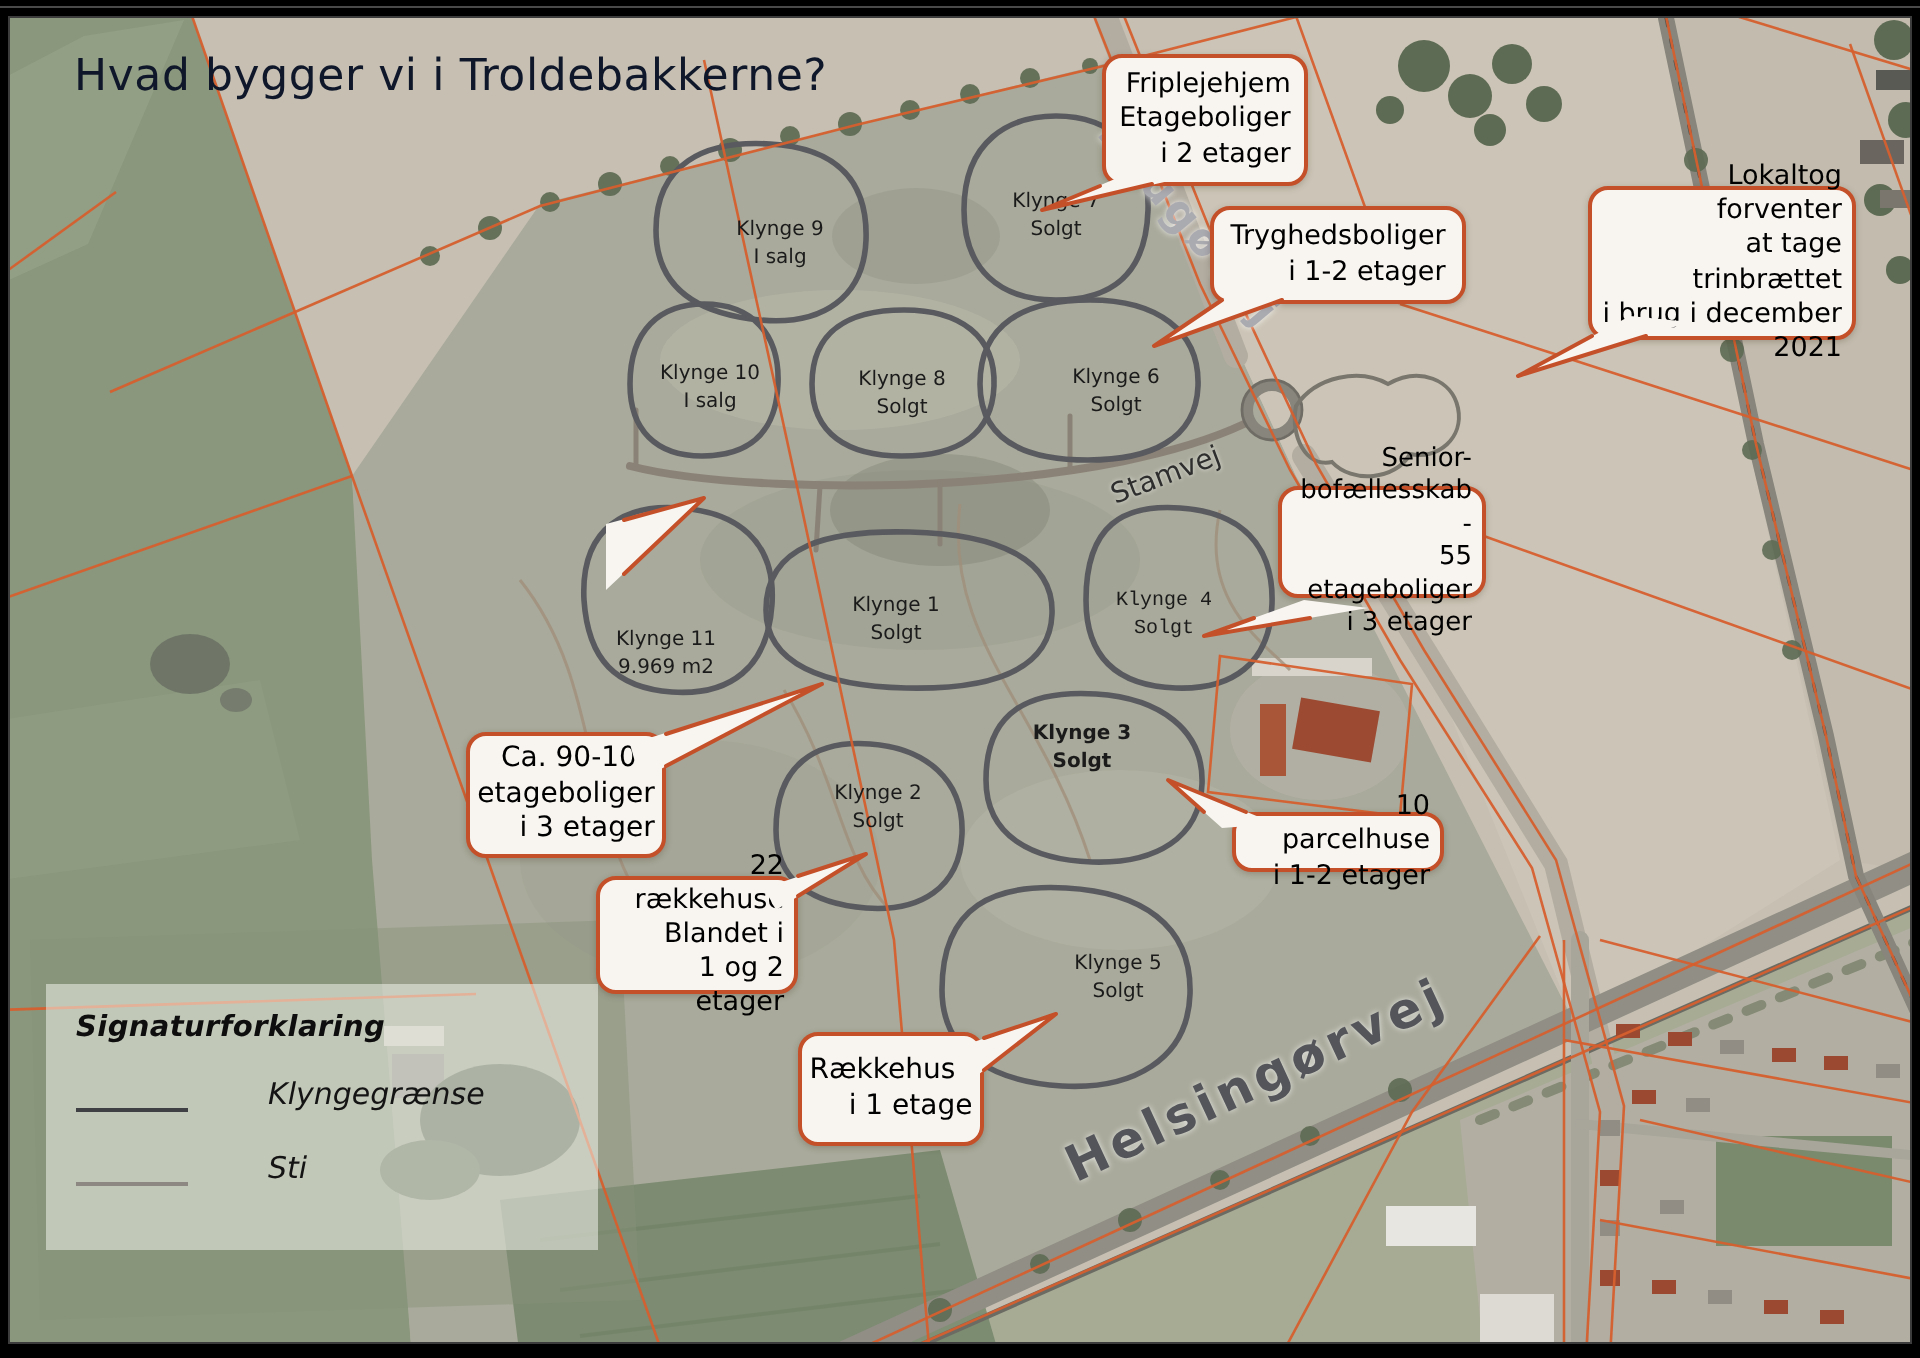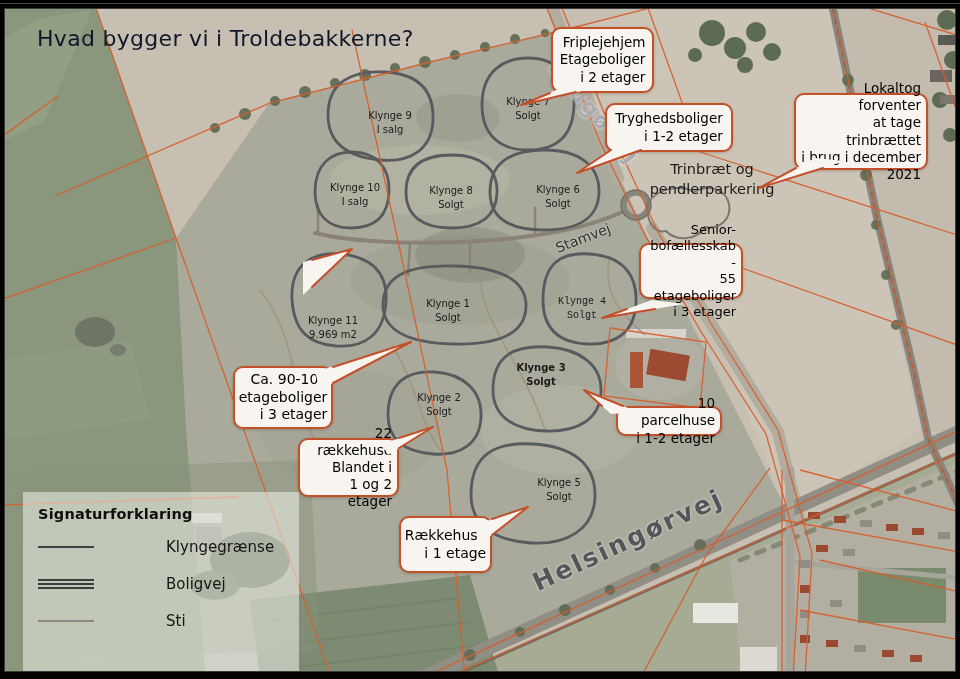--- a/index.html
+++ b/index.html
@@ -70,26 +70,27 @@
     left:583px;top:238px;transform:translate(-50%,-50%) rotate(-21deg);
     font-size:14px;color:#2e2e2e;text-shadow:0 0 2px rgba(255,255,255,.7);
   }
   #rl-helsingorvej{
     left:628px;top:540px;transform:translate(-50%,-50%) rotate(-25deg);
     font-size:25px;font-weight:bold;color:#54555a;letter-spacing:2.5px;
     text-shadow:0 0 3px rgba(255,255,255,.75);
   }
 
   #legend{
-    position:absolute;left:23px;top:492px;width:276px;height:188px;z-index:6;
+    position:absolute;left:23px;top:492px;width:276px;height:133px;z-index:6;
     background:rgba(240,242,235,.55);box-sizing:border-box;
     padding:14px 16px 0 15px;
+    font-style:italic;
   }
   #legend h2{margin:0 0 16px 0;font-size:14.5px;color:#0e0e0e;letter-spacing:.2px;}
-  .legend-row{display:flex;align-items:center;margin-bottom:19px;gap:32px;}
+  .legend-row{display:flex;align-items:flex-end;margin-bottom:19px;}
   .legend-sym{width:56px;margin-right:40px;flex:0 0 auto;}
   .legend-label{font-size:15px;color:#141414;}
   .sym-line{height:2.5px;background:#3f4044;}
   .sym-triple .sym-line{height:1.6px;margin:2.2px 0;background:#3a3b3f;}
   .sym-path{height:2px;background:#8d8982;}
 
   #title{
     position:absolute;left:37px;top:26px;z-index:6;
     font-size:22px;color:#0f172a;letter-spacing:.3px;
   }
@@ -291,22 +292,20 @@
     <div class="map-label" id="ml-k1">Klynge 1
 Solgt</div>
     <div class="map-label" id="ml-k4">Klynge 4
 Solgt</div>
     <div class="map-label" id="ml-k2">Klynge 2
 Solgt</div>
     <div class="map-label" id="ml-k3">Klynge 3
 Solgt</div>
     <div class="map-label" id="ml-k5">Klynge 5
 Solgt</div>
-    <div class="map-label" id="ml-station">Trinbræt og
-pendlerparkering</div>
 
     <div class="callout" id="co-friplejehjem">Friplejehjem
 Etageboliger
 i 2 etager</div>
     <div class="callout" id="co-tryghedsboliger">Tryghedsboliger
 i 1-2 etager</div>
     <div class="callout" id="co-lokaltog">Lokaltog forventer
 at tage trinbrættet
 i brug i december
 2021</div>
@@ -348,28 +347,20 @@
 
     <div id="legend">
       <h2>Signaturforklaring</h2>
       <div class="legend-row">
         <div class="legend-sym">
           <div class="sym-line"></div>
         </div>
         <div class="legend-label">Klyngegrænse</div>
       </div>
       <div class="legend-row">
-        <div class="legend-sym sym-triple">
-          <div class="sym-line"></div>
-          <div class="sym-line"></div>
-          <div class="sym-line"></div>
-        </div>
-        <div class="legend-label">Boligvej</div>
-      </div>
-      <div class="legend-row">
         <div class="legend-sym">
           <div class="sym-path"></div>
         </div>
         <div class="legend-label">Sti</div>
       </div>
     </div>
 
     <div id="title">Hvad bygger vi i Troldebakkerne?</div>
 
   </div>

